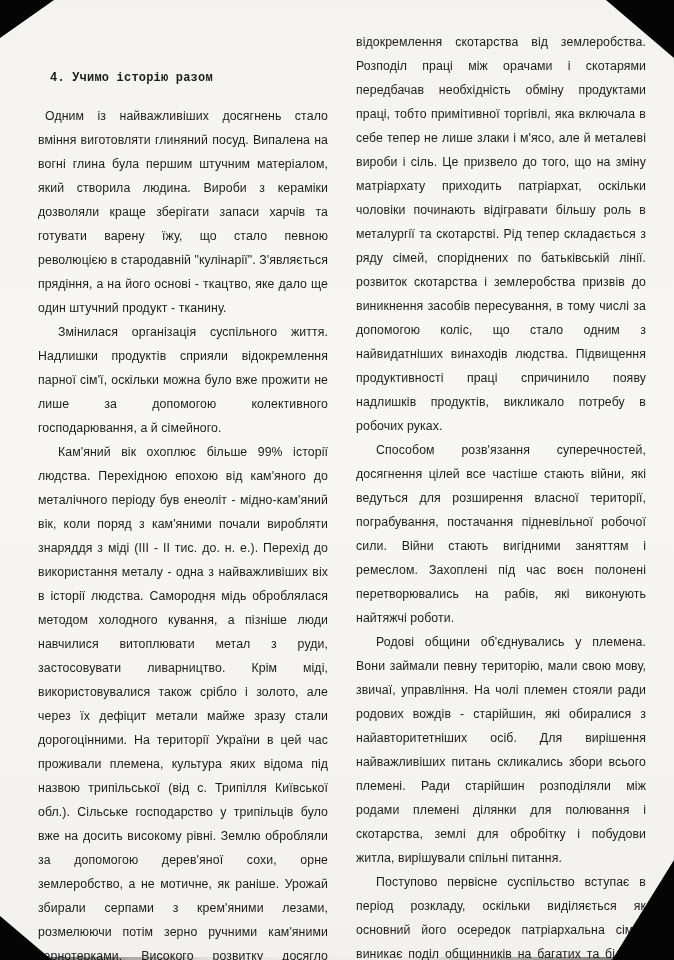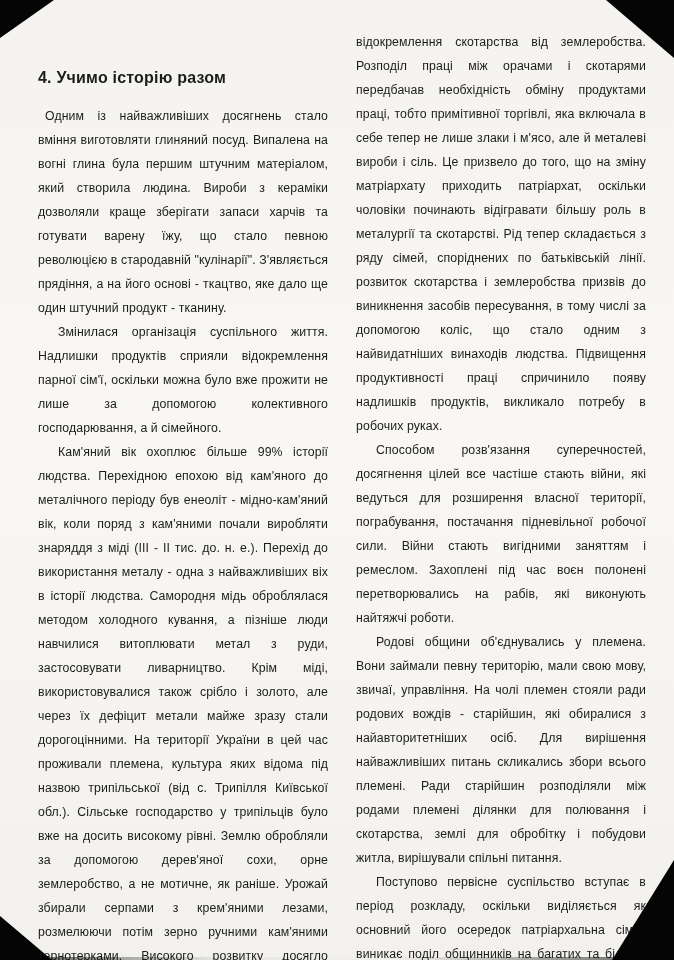--- a/index.html
+++ b/index.html
@@ -26,25 +26,26 @@
   }
   .col {
     flex: 1;
     font-size: 12.3px;
     line-height: 24px;
     text-align: justify;
     letter-spacing: 0.1px;
   }
   .col-left { padding-top: 36px; }
   .heading {
-    font-size: 16px;
+    font-size: 12px;
     font-weight: bold;
-    margin: 0 0 14px 0;
+    margin: 0 0 14px 12px;
     text-align: left;
     letter-spacing: 0.2px;
+    font-family: Liberation Mono, monospace;
   }
   p { margin: 0; text-indent: 20px; }
   p.first-indent { text-indent: 7px; }
   p.continuation { text-indent: 0; }
   .signature-block { margin-top: 18px; }
   .sig-line { text-indent: 0; text-align: left; margin: 8px; }
   
   .corner {
     position: absolute;
     background: #050505;

